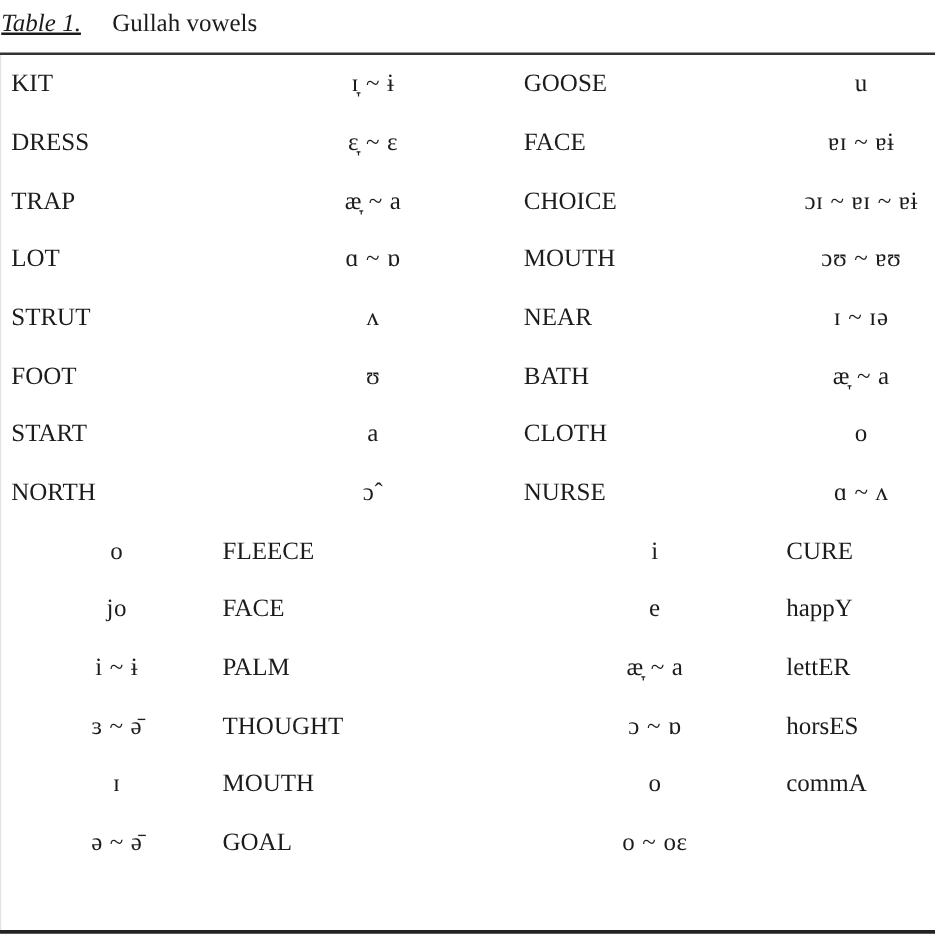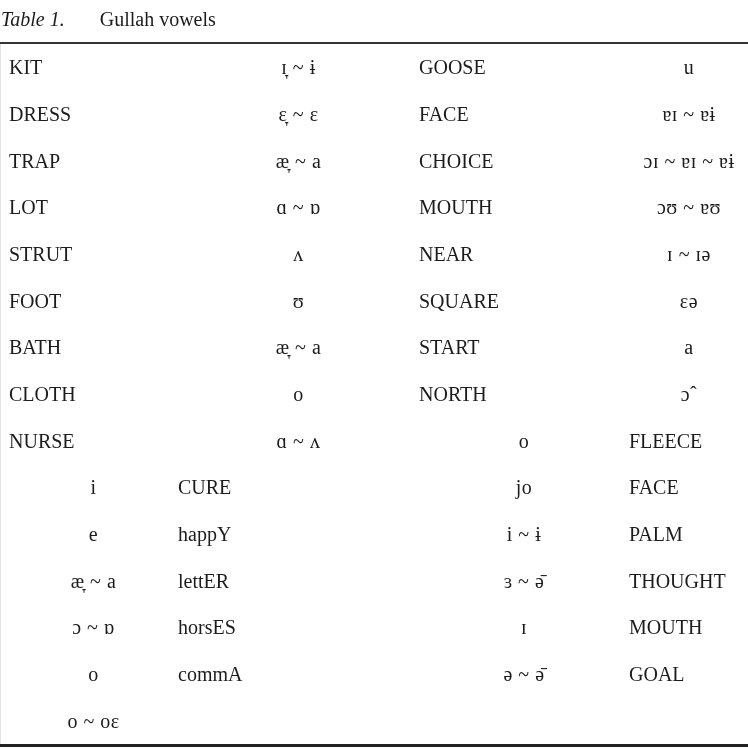--- a/index.html
+++ b/index.html
@@ -18,21 +18,22 @@
   }
   .title {
     position: absolute;
     left: 1px;
     top: 8px;
     font-size: 20px;
     white-space: nowrap;
   }
   .title .title-label {
     font-style: italic;
-    margin-right: 35px;
+    margin-right: 25px;
+    text-decoration: underline;
   }
   .rule-top {
     position: absolute;
     left: 0;
     top: 42px;
     width: 748px;
     height: 2px;
     background: #333333;
   }
   .rule-bottom {
@@ -99,22 +100,20 @@
     <div class="cell">MOUTH</div>
     <div class="cell vowel-value">ɔʊ ~ ɐʊ</div>
 
     <div class="cell">STRUT</div>
     <div class="cell vowel-value">ʌ</div>
     <div class="cell">NEAR</div>
     <div class="cell vowel-value">ɪ ~ ɪə</div>
 
     <div class="cell">FOOT</div>
     <div class="cell vowel-value">ʊ</div>
-    <div class="cell">SQUARE</div>
-    <div class="cell vowel-value">ɛə</div>
 
     <div class="cell">BATH</div>
     <div class="cell vowel-value">æ̞ ~ a</div>
     <div class="cell">START</div>
     <div class="cell vowel-value">a</div>
 
     <div class="cell">CLOTH</div>
     <div class="cell vowel-value">o</div>
     <div class="cell">NORTH</div>
     <div class="cell vowel-value">ɔˆ</div>

